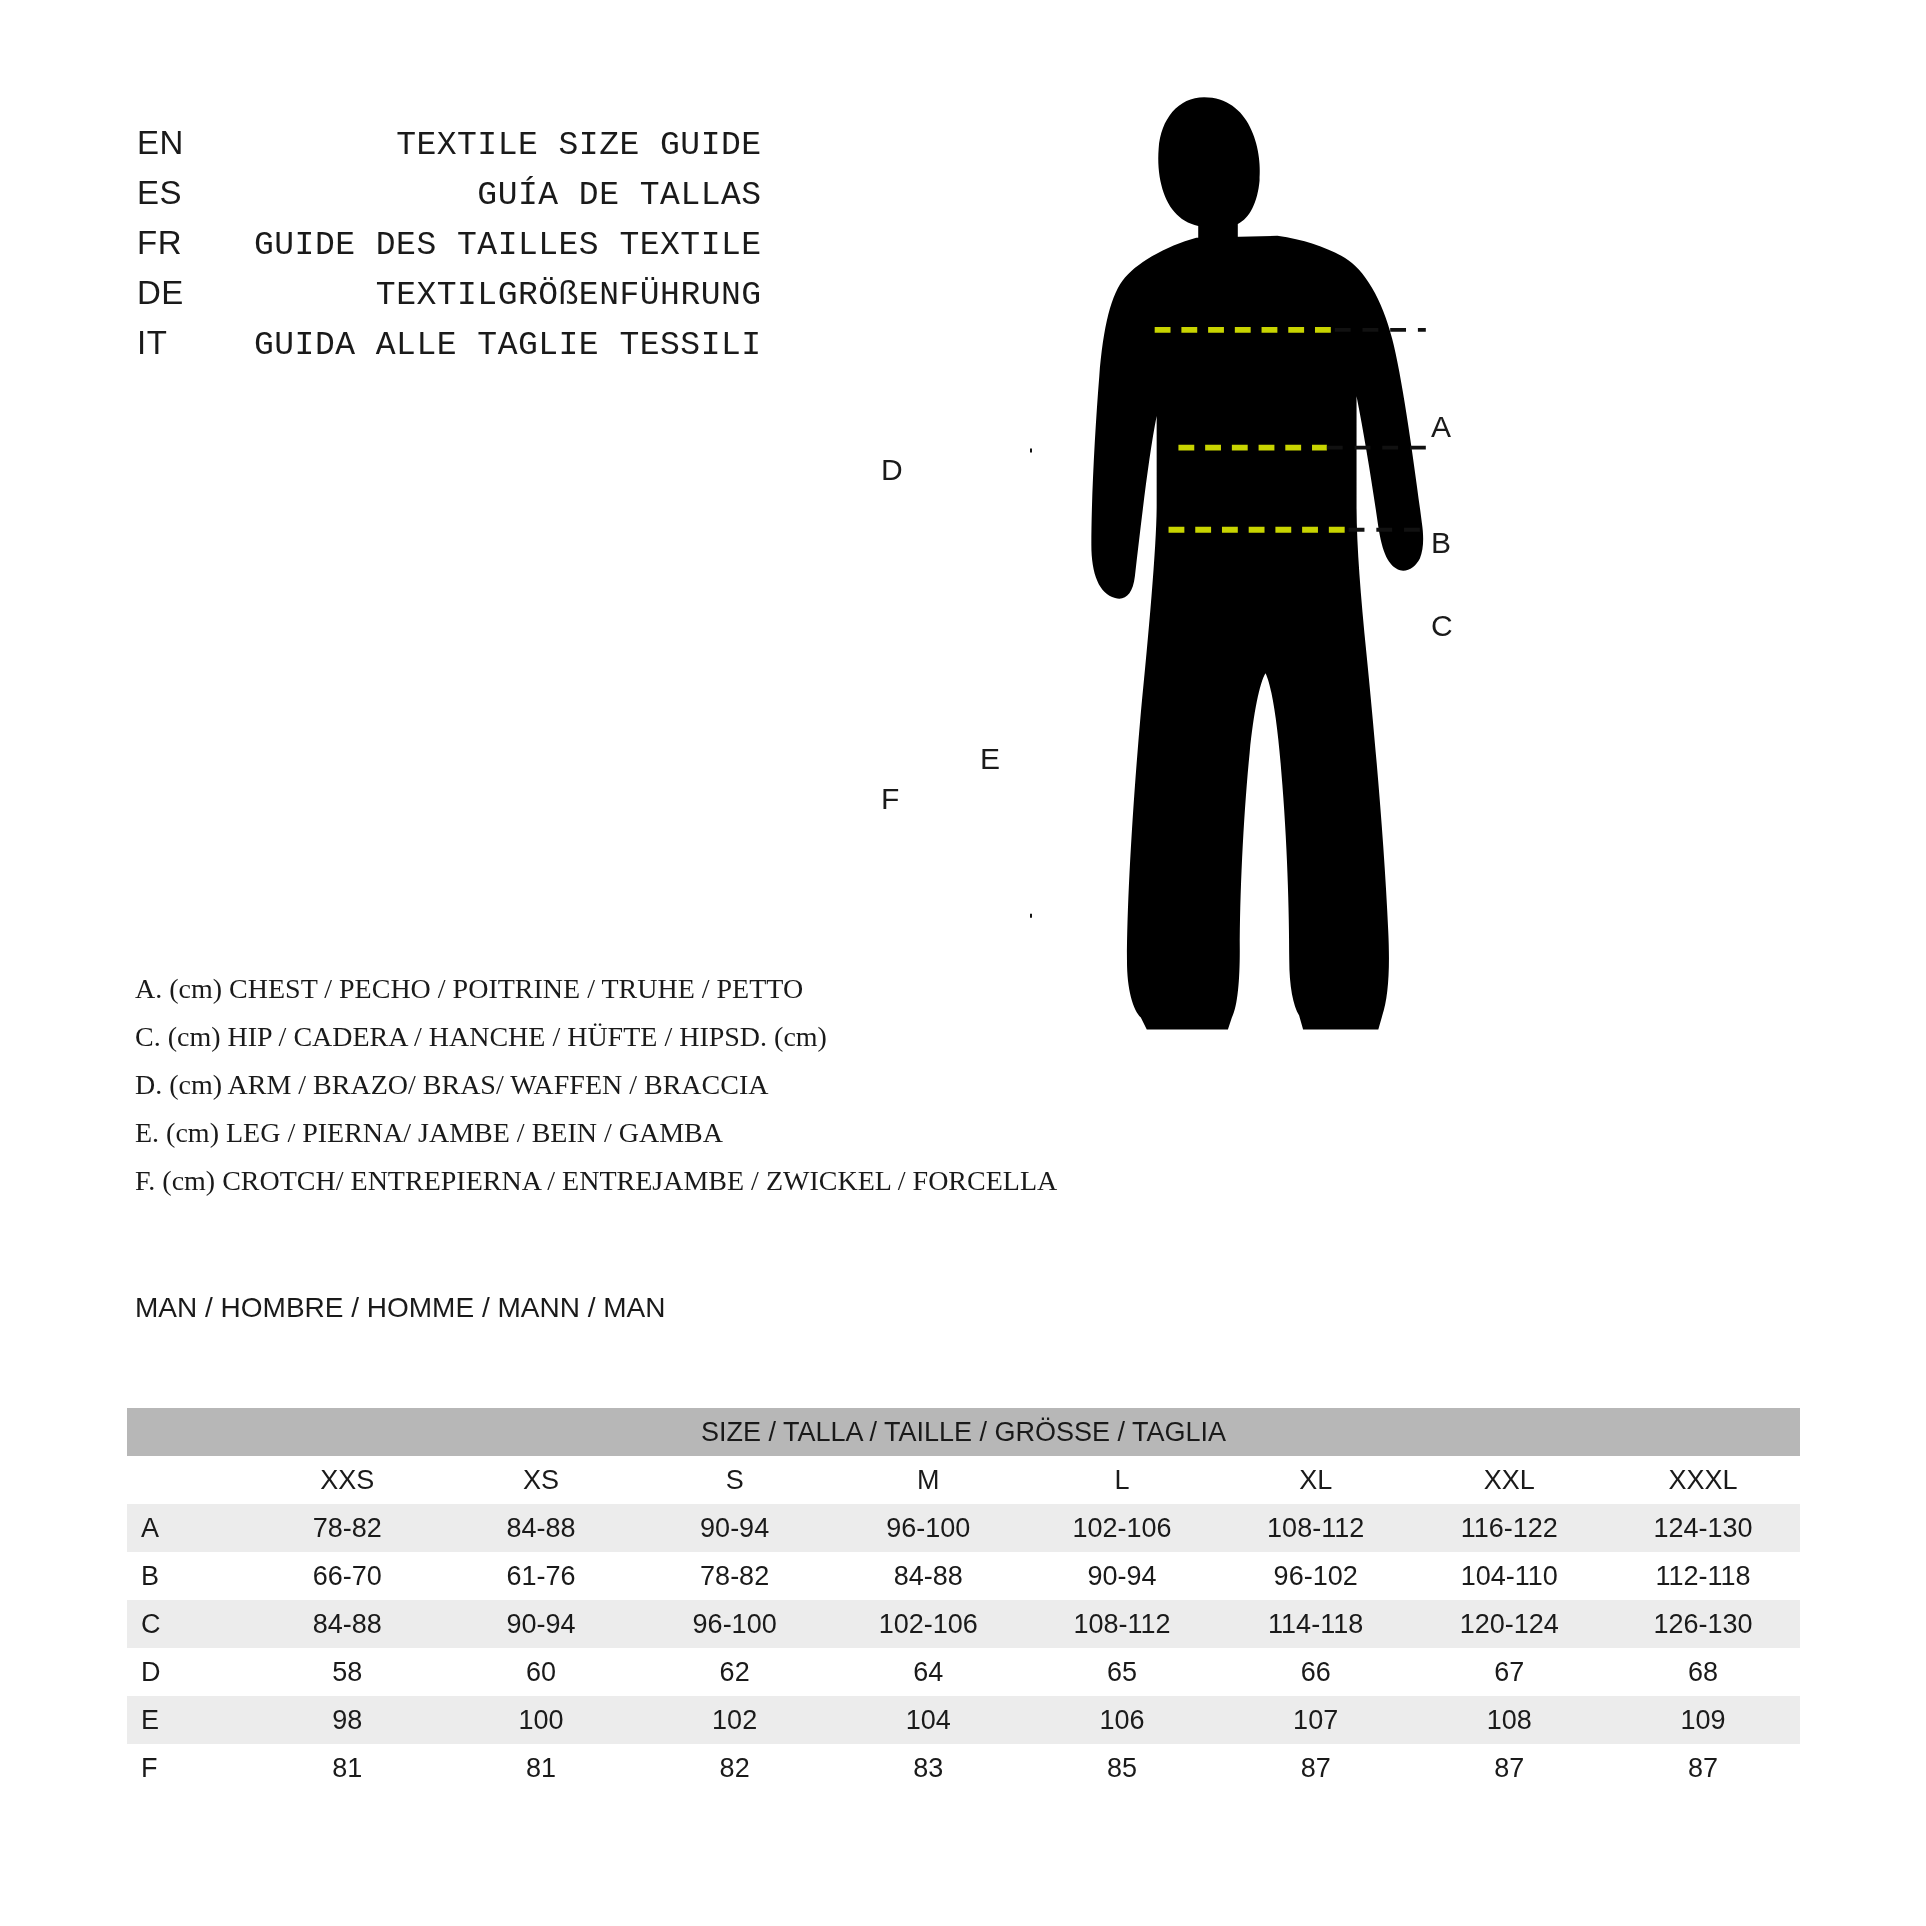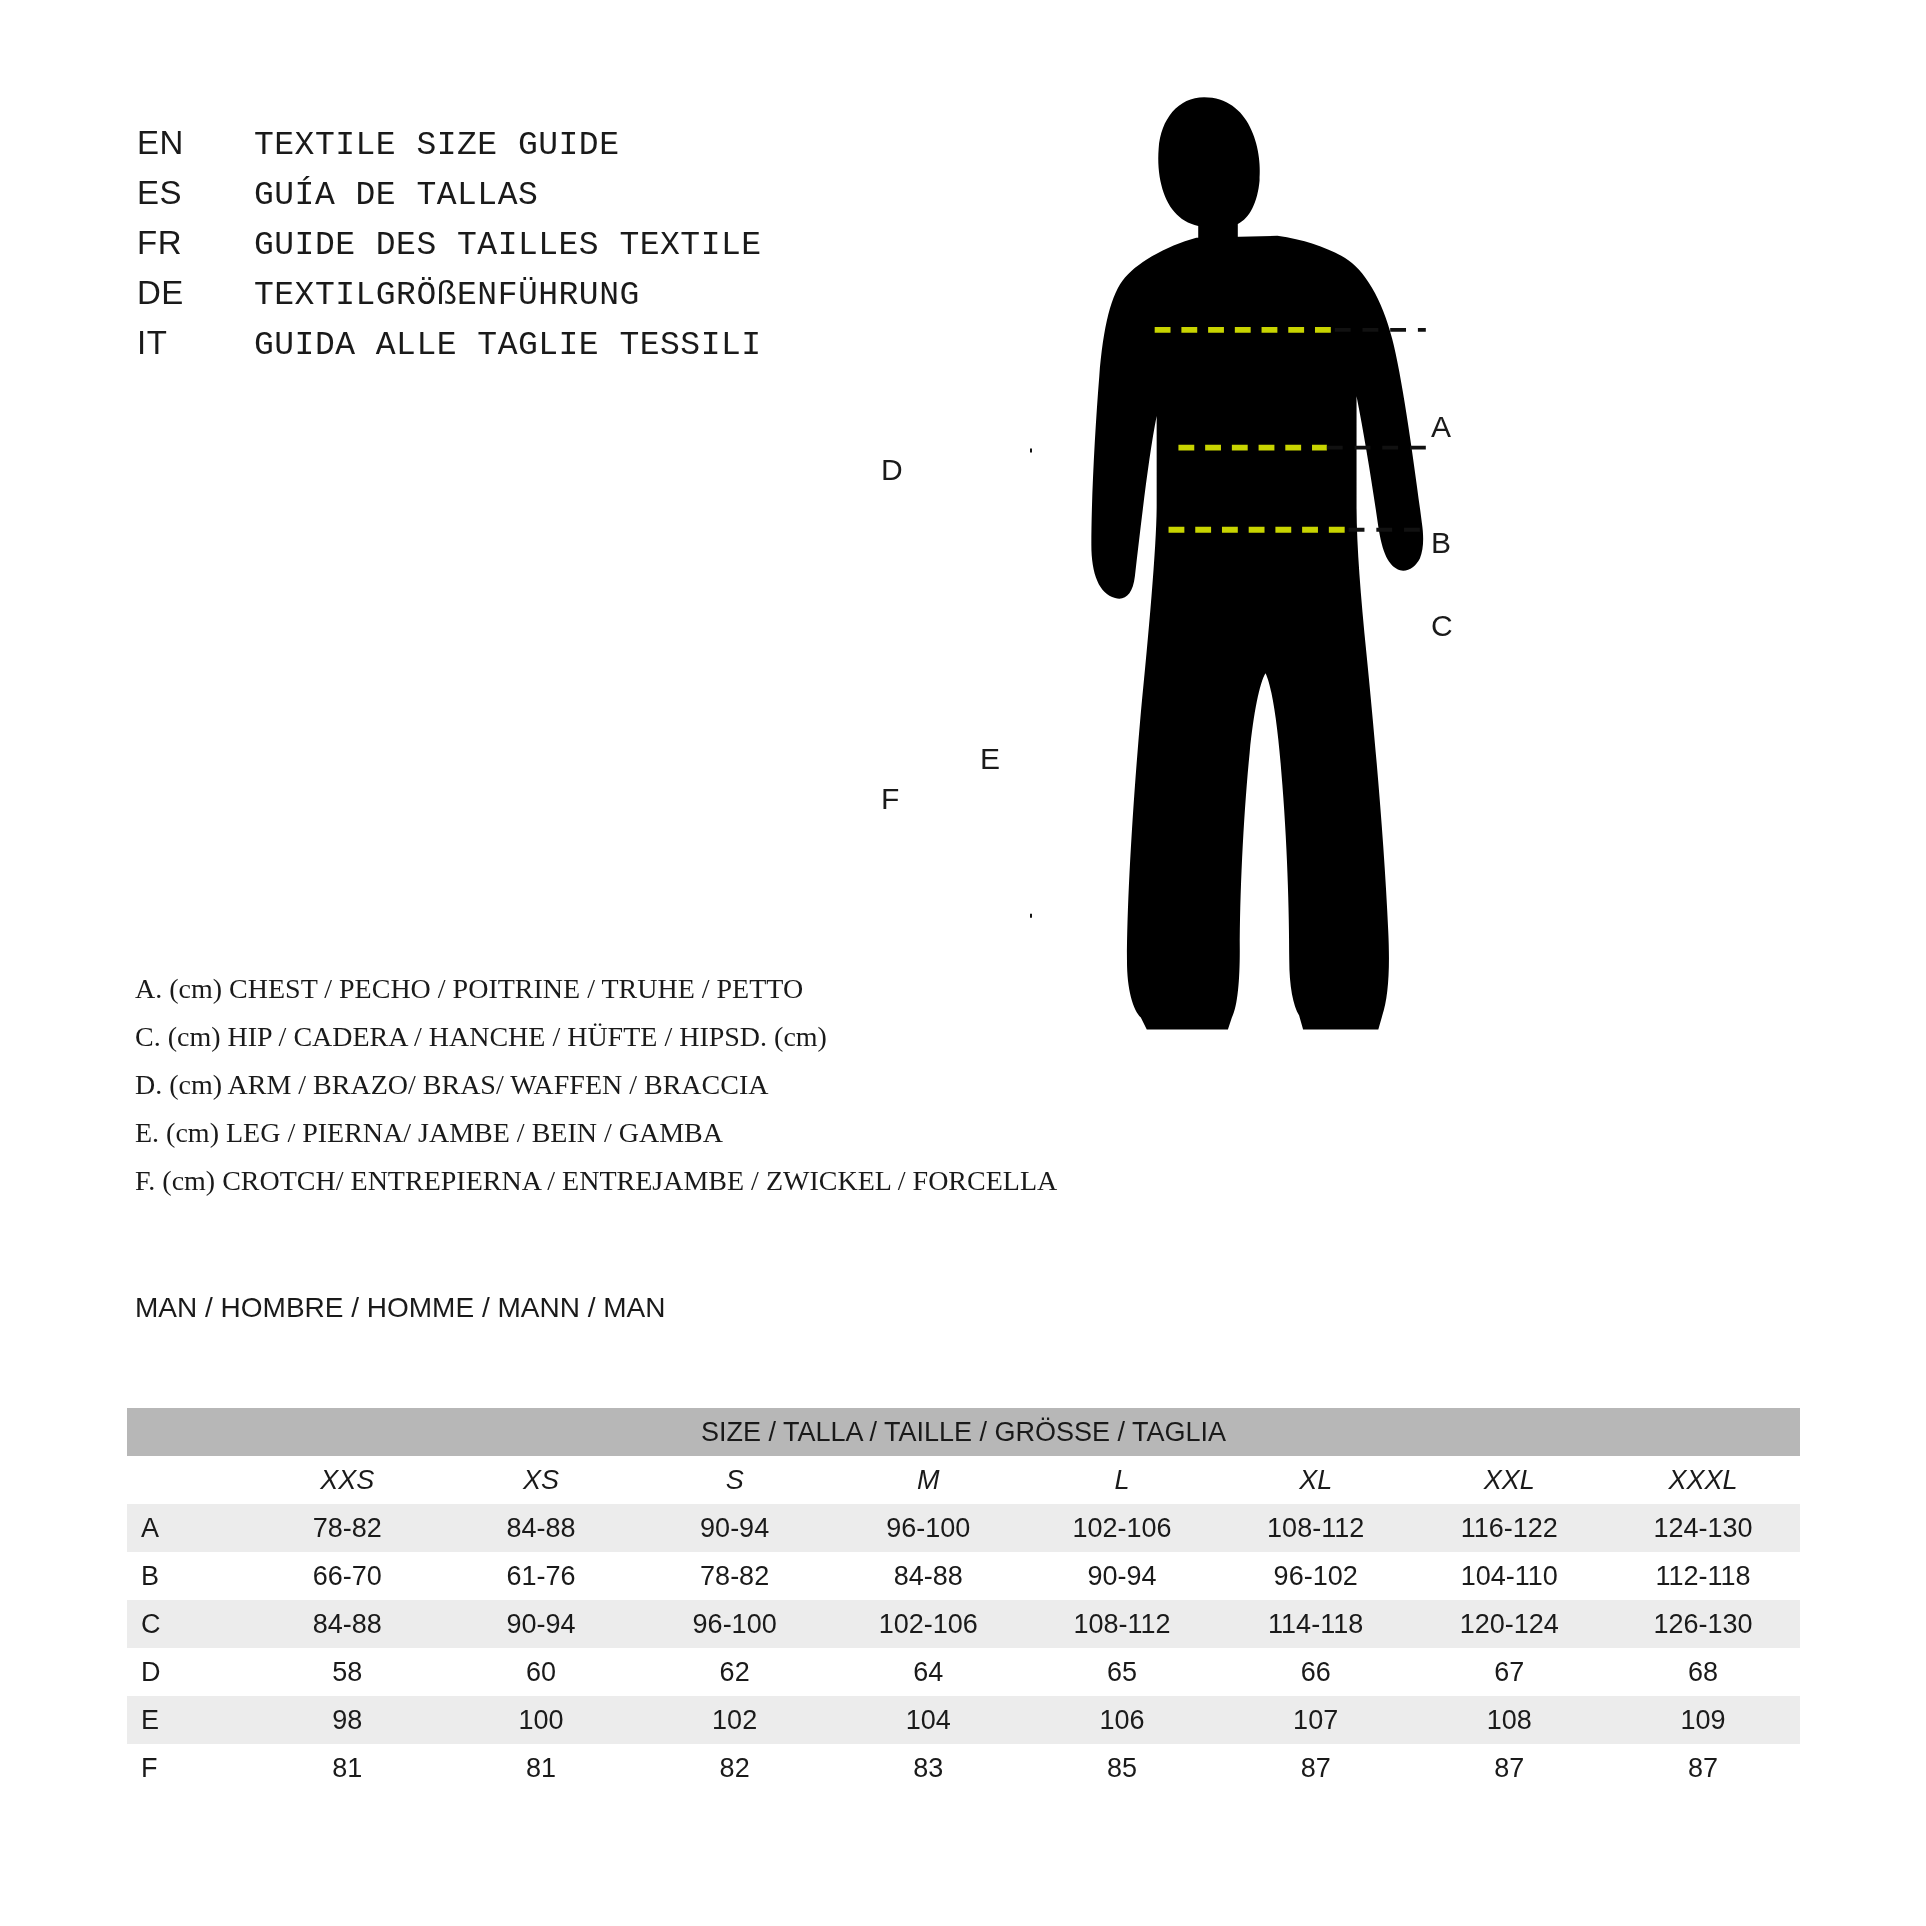--- a/index.html
+++ b/index.html
@@ -19,20 +19,21 @@
   
   .lang-block {
     position: absolute;
     left: 137px;
     top: 124px;
   }
   .lang-row {
     display: flex;
     align-items: baseline;
     height: 50px;
+    justify-content: space-between;
   }
   .lang-code {
     width: 117px;
     font-size: 33px;
     letter-spacing: 0.5px;
   }
   .lang-title {
     font-size: 33px;
     letter-spacing: 0.5px;
     font-family: Liberation Mono, monospace;
@@ -112,21 +113,20 @@
   }
   tr.shaded td {
     background: #ececec;
   }
   tr.plain td {
     background: #ffffff;
   }
   .subhdr td {
     background: #ffffff;
     color: #3b3b3b;
-    font-style: italic;
   }
 </style>
 </head>
 <body>
 
 <div class="lang-block">
   <div class="lang-row">
     <div class="lang-code">EN</div>
     <div class="lang-title">TEXTILE SIZE GUIDE</div>
   </div>

